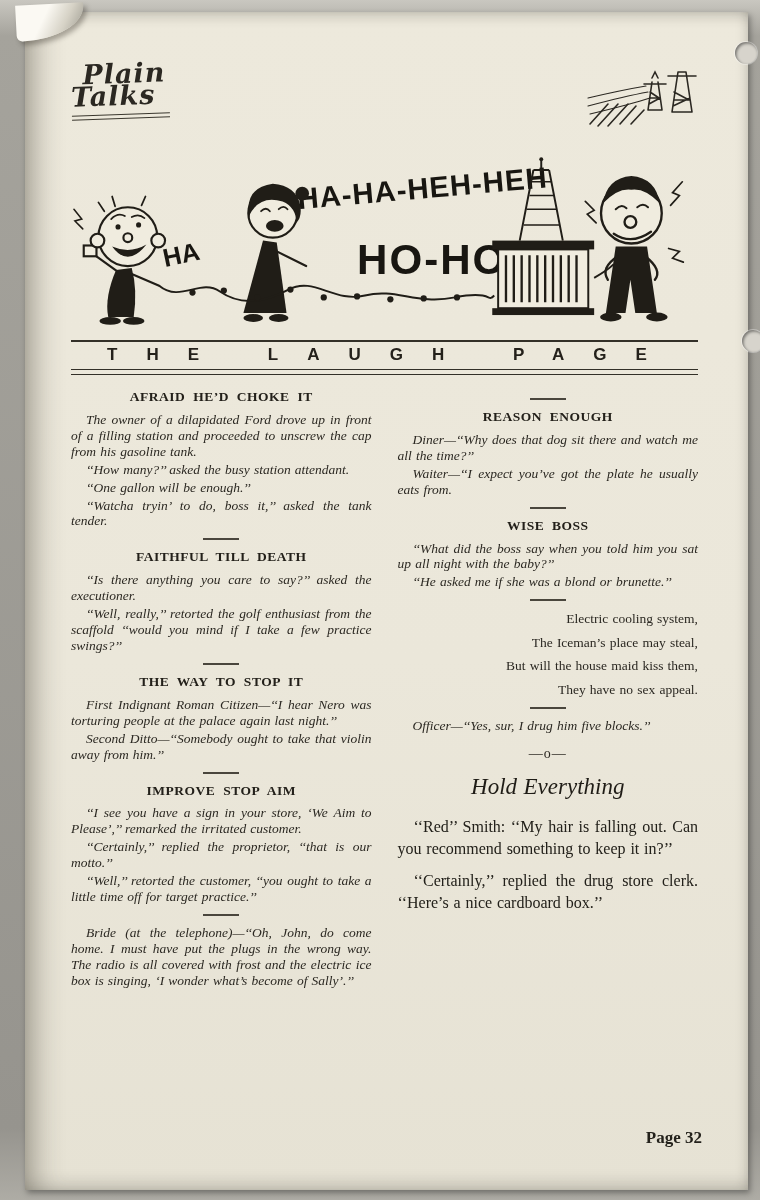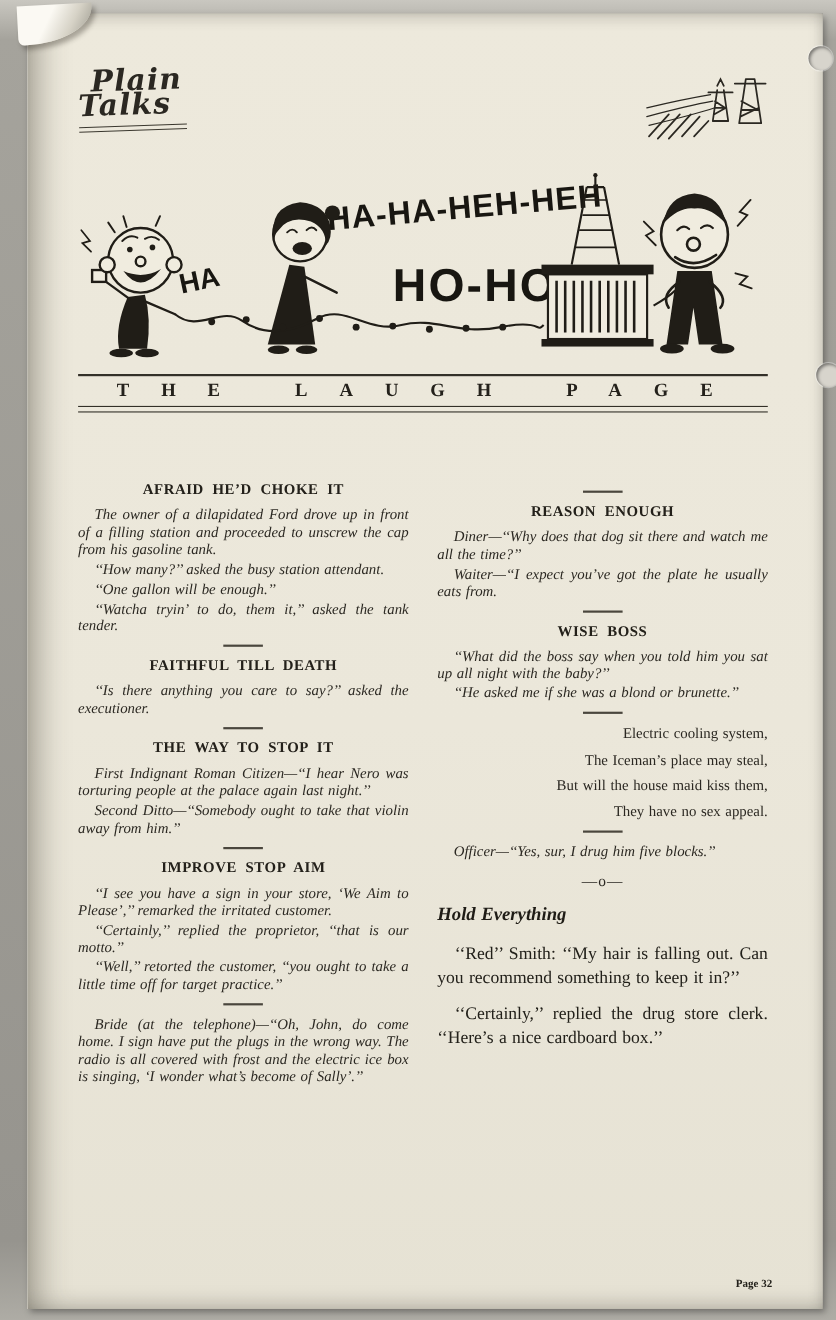--- a/index.html
+++ b/index.html
@@ -39,38 +39,38 @@
   .brand-rule { width:98px; height:5px; border-top:1.7px solid #3a372e; border-bottom:1.7px solid #3a372e; margin-top:3px; }
   .powerlines { width:112px; height:66px; margin-top:6px; }
 
   
   .cartoon { width:100%; height:186px; margin-top:4px; display:block; }
 
   
   .laugh-banner { margin-top:2px; }
   .banner-rule-top { border-top:2px solid #333028; margin-bottom:3px; }
   .banner-title {
-    font-family:Liberation Serif, serif; font-weight:700; font-size:17px;
+    font-family:Liberation Sans, sans-serif; font-weight:700; font-size:17px;
     letter-spacing:29px; word-spacing:6px; text-align:center; white-space:nowrap;
     color:#24211b; padding-left:14px;
   }
   .double-rule { height:6px; border-top:1.7px solid #333028; border-bottom:1.7px solid #333028; margin-top:4px; }
 
   
   .columns { display:flex; gap:26px; margin-top:14px; font-size:13.5px; line-height:1.18; word-spacing:.06em; }
-  .col { flex:1 1 0; min-width:0;margin-top:48px; }
+  .col { flex:1 1 0; min-width:0; }
   .joke-title { font-size:13.5px; font-weight:bold; text-align:center; letter-spacing:.5px; word-spacing:4px; margin:0 0 7px; color:#23201a; }
   .jp { margin:0 0 2px; text-indent:15px; text-align:justify;font-style:italic; }
   .rule { width:36px; height:0; border-top:2px solid #4a463d; margin:9px auto; }
   .poem { margin:4px 0 2px; }
   .poem p { margin:0 0 6px 6px; text-indent:0; text-align:right; line-height:1.3; }
   .o-divider { text-align:center; margin:12px 0 4px; font-size:14px; letter-spacing:1px; }
-  .hold-title { font-style:italic; font-weight:bold; font-size:17px; margin:10px 0 16px; color:#1f1c16; }
+  .hold-title { font-style:italic; font-weight:normal; font-size:23px; text-align:center; margin:10px 0 16px; color:#1f1c16; }
   .hp { font-size:16px; line-height:1.38; font-weight:normal; text-indent:16px; text-align:justify; margin:0 0 10px; color:#22201a; }
-  .page-number { position:absolute; right:46px; top:1150px; font-weight:bold; font-size:10px; color:#23211b; }
+  .page-number { position:absolute; right:46px; top:1116px; font-weight:bold; font-size:17px; color:#23211b; }
 </style>
 </head>
 <body>
 
 <div class="curl"></div>
 <div class="hole hole-1"></div>
 <div class="hole hole-2"></div>
 
 <div class="page">
   <div class="content">
@@ -176,47 +176,48 @@
     </div>
 
     <div class="columns">
 
       <section class="col">
         <div>
           <h3 class="joke-title">AFRAID HE’D CHOKE IT</h3>
           <p class="jp">The owner of a dilapidated Ford drove up in front of a filling station and proceeded to unscrew the cap from his gasoline tank.</p>
           <p class="jp">‘‘How many?’’ asked the busy station attendant.</p>
           <p class="jp">‘‘One gallon will be enough.’’</p>
-          <p class="jp">‘‘Watcha tryin’ to do, them it,’’ asked the tank tender.</p>
+          <p class="jp">‘‘Watcha tryin’ to do, boss it,’’ asked the tank tender.</p>
         </div>
         <div class="rule"></div>
 
         <div>
           <h3 class="joke-title">FAITHFUL TILL DEATH</h3>
           <p class="jp">‘‘Is there anything you care to say?’’ asked the executioner.</p>
+          <p class="jp">‘‘Well, really,’’ retorted the golf enthusiast from the scaffold ‘‘would you mind if I take a few practice swings?’’</p>
         </div>
         <div class="rule"></div>
 
         <div>
           <h3 class="joke-title">THE WAY TO STOP IT</h3>
           <p class="jp">First Indignant Roman Citizen—‘‘I hear Nero was torturing people at the palace again last night.’’</p>
           <p class="jp">Second Ditto—‘‘Somebody ought to take that violin away from him.’’</p>
         </div>
         <div class="rule"></div>
 
         <div>
           <h3 class="joke-title">IMPROVE STOP AIM</h3>
           <p class="jp">‘‘I see you have a sign in your store, ‘We Aim to Please’,’’ remarked the irritated customer.</p>
           <p class="jp">‘‘Certainly,’’ replied the proprietor, ‘‘that is our motto.’’</p>
           <p class="jp">‘‘Well,’’ retorted the customer, ‘‘you ought to take a little time off for target practice.’’</p>
         </div>
         <div class="rule"></div>
 
         <div>
-          <p class="jp">Bride (at the telephone)—‘‘Oh, John, do come home. I sign have put the plugs in the wrong way. The radio is all covered with frost and the electric ice box is singing, ‘I wonder what’s become of Sally’.’’</p>
+          <p class="jp">Bride (at the telephone)—‘‘Oh, John, do come home. I must have put the plugs in the wrong way. The radio is all covered with frost and the electric ice box is singing, ‘I wonder what’s become of Sally’.’’</p>
         </div>
       </section>
 
       <section class="col">
         <div class="rule"></div>
 
         <div>
           <h3 class="joke-title">REASON ENOUGH</h3>
           <p class="jp">Diner—‘‘Why does that dog sit there and watch me all the time?’’</p>
           <p class="jp">Waiter—‘‘I expect you’ve got the plate he usually eats from.</p>

